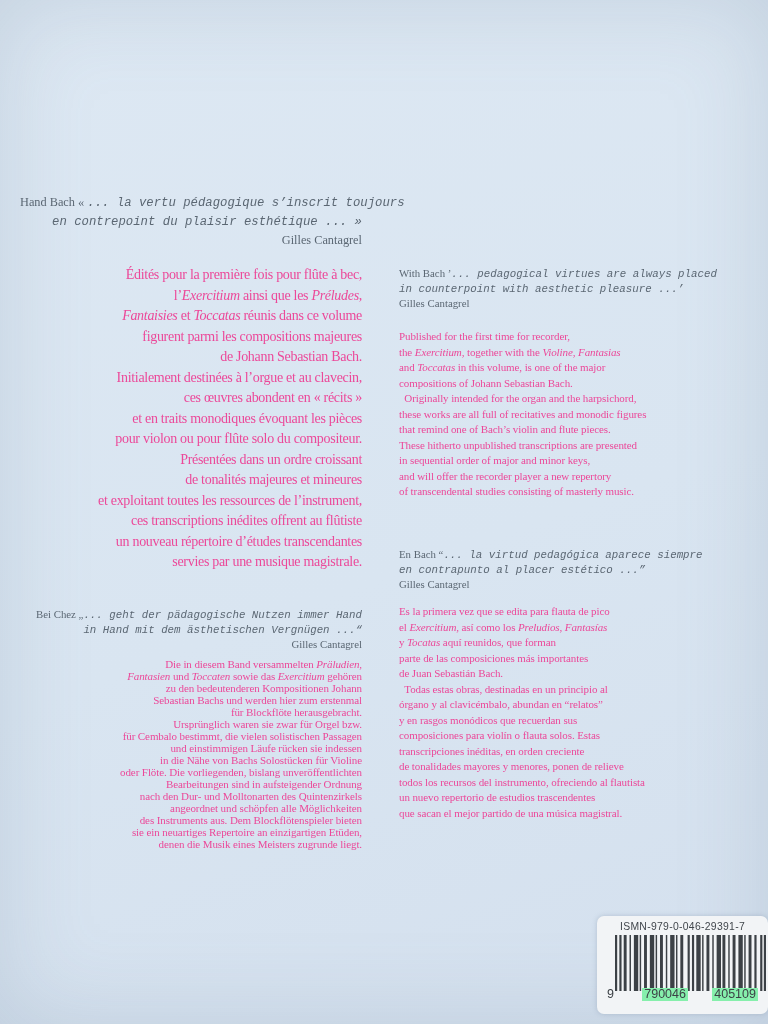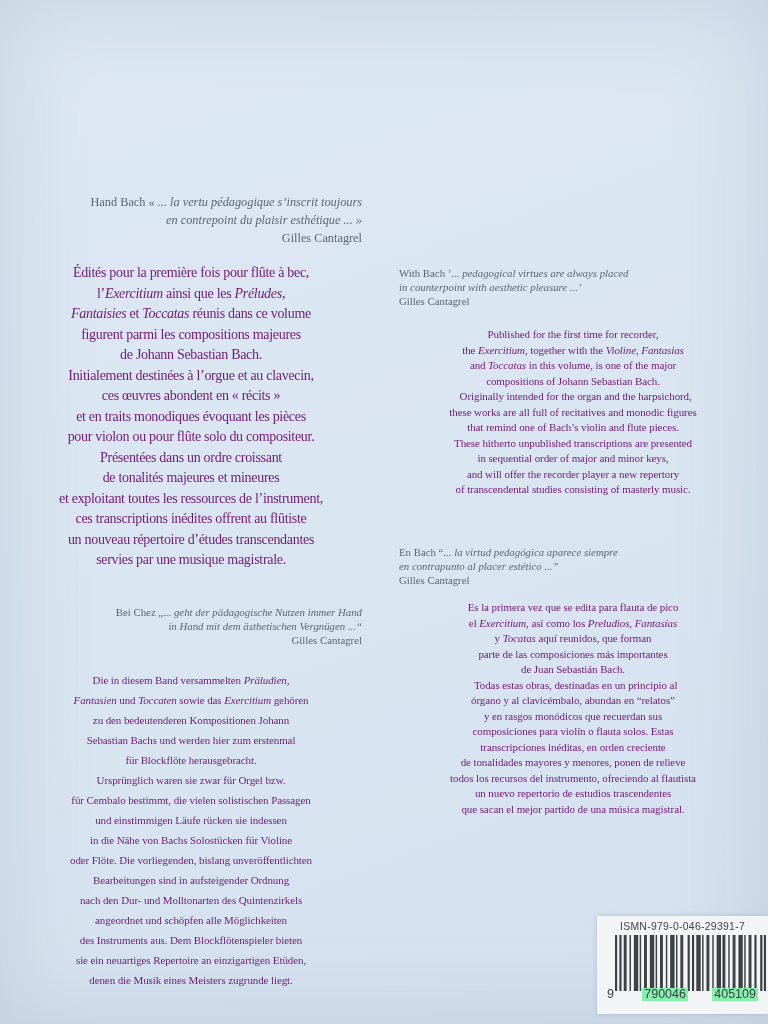--- a/index.html
+++ b/index.html
@@ -7,36 +7,36 @@
     width:768px;height:1024px;position:relative;overflow:hidden;
     background:linear-gradient(160deg,#dde8f3 0%,#d9e5f1 55%,#d4e0ee 100%);
     font-family:"Liberation Serif","DejaVu Serif",serif;
     color:#55616d;
   }
   .vignette{position:absolute;inset:0;pointer-events:none;
     box-shadow:inset 0 0 90px rgba(110,130,155,.22);}
   .col-left{position:absolute;left:20px;top:193px;width:342px;text-align:right;}
   .col-right{position:absolute;left:399px;top:266px;width:348px;text-align:left;}
   .quote{white-space:pre;color:#5b6773;}
-  .quote i{font-style:italic;}
+  .quote i{font-style:italic;font-family:Liberation Mono, monospace;}
   .quote-lg{font-size:12.3px;line-height:18px;}
   .quote-sm{font-size:10.8px;line-height:14.1px;}
   .author{font-style:normal;}
-  .body{white-space:pre;color:#701a75;text-align:center;}
+  .body{white-space:pre;color:#ec4899;}
   .body i{font-style:italic;}
   .body-lg{margin-top:16px;font-size:14px;line-height:20.5px;letter-spacing:-0.3px;}
   .body-sm{font-size:11px;letter-spacing:-0.1px;}
   .de-quote{margin-top:34px;}
-  .de-body{margin-top:23px;line-height:20px;}
+  .de-body{margin-top:7px;line-height:12px;}
   .en-body{margin-top:19px;line-height:15.5px;}
   .es-quote{margin-top:47px;}
   .es-body{margin-top:13px;line-height:15.5px;}
   .barcode-panel{
     position:absolute;left:597px;top:916px;width:171px;height:98px;
-    background:#f2f4f6;border-radius:1px;
+    background:#f2f4f6;border-radius:7px;
     box-shadow:0 0 5px rgba(130,148,170,.45);
     font-family:"Liberation Sans","DejaVu Sans",sans-serif;color:#41464c;
   }
   .ismn{text-align:center;font-size:10.4px;letter-spacing:.3px;padding-top:5px;white-space:nowrap;}
   .bars-wrap{position:relative;margin:3px 8px 0 8px;height:68px;}
   .bars{position:absolute;left:10px;right:2px;top:0;height:56px;width:151px;}
   .digits{
     position:absolute;left:0;right:2px;bottom:2px;
     display:flex;justify-content:space-between;align-items:flex-end;
     font-size:12.5px;line-height:13px;color:#3c4146;

